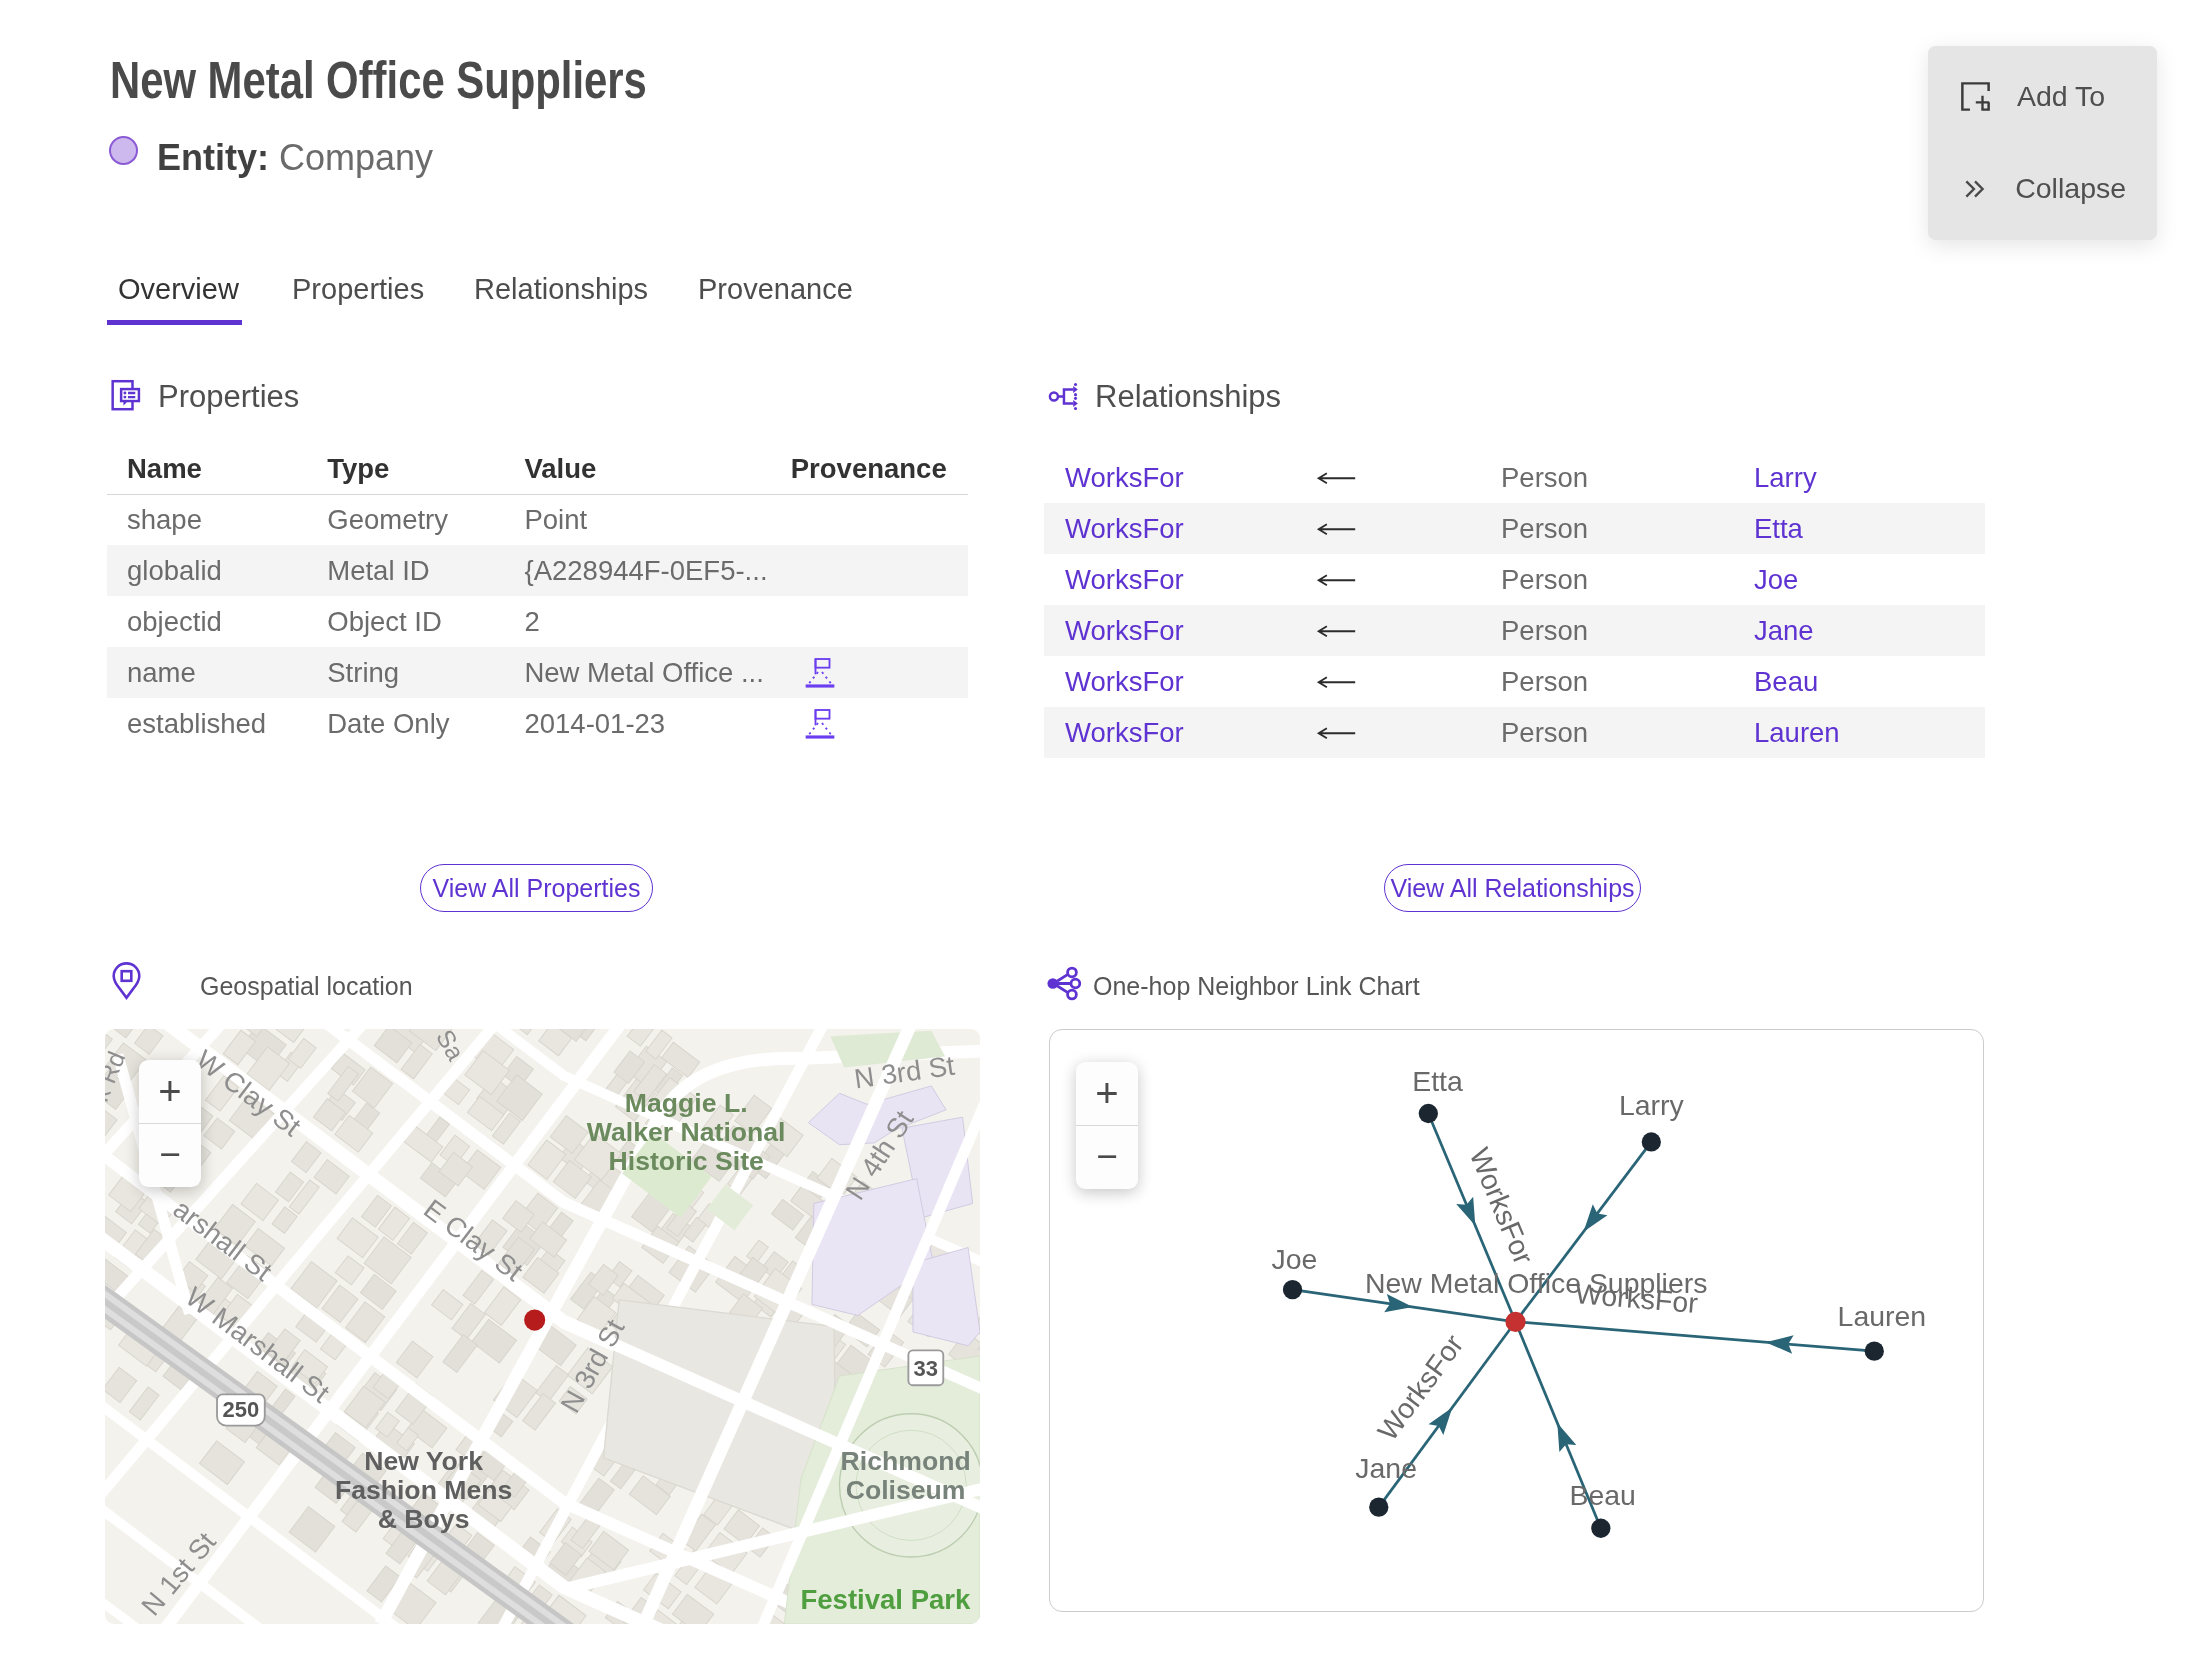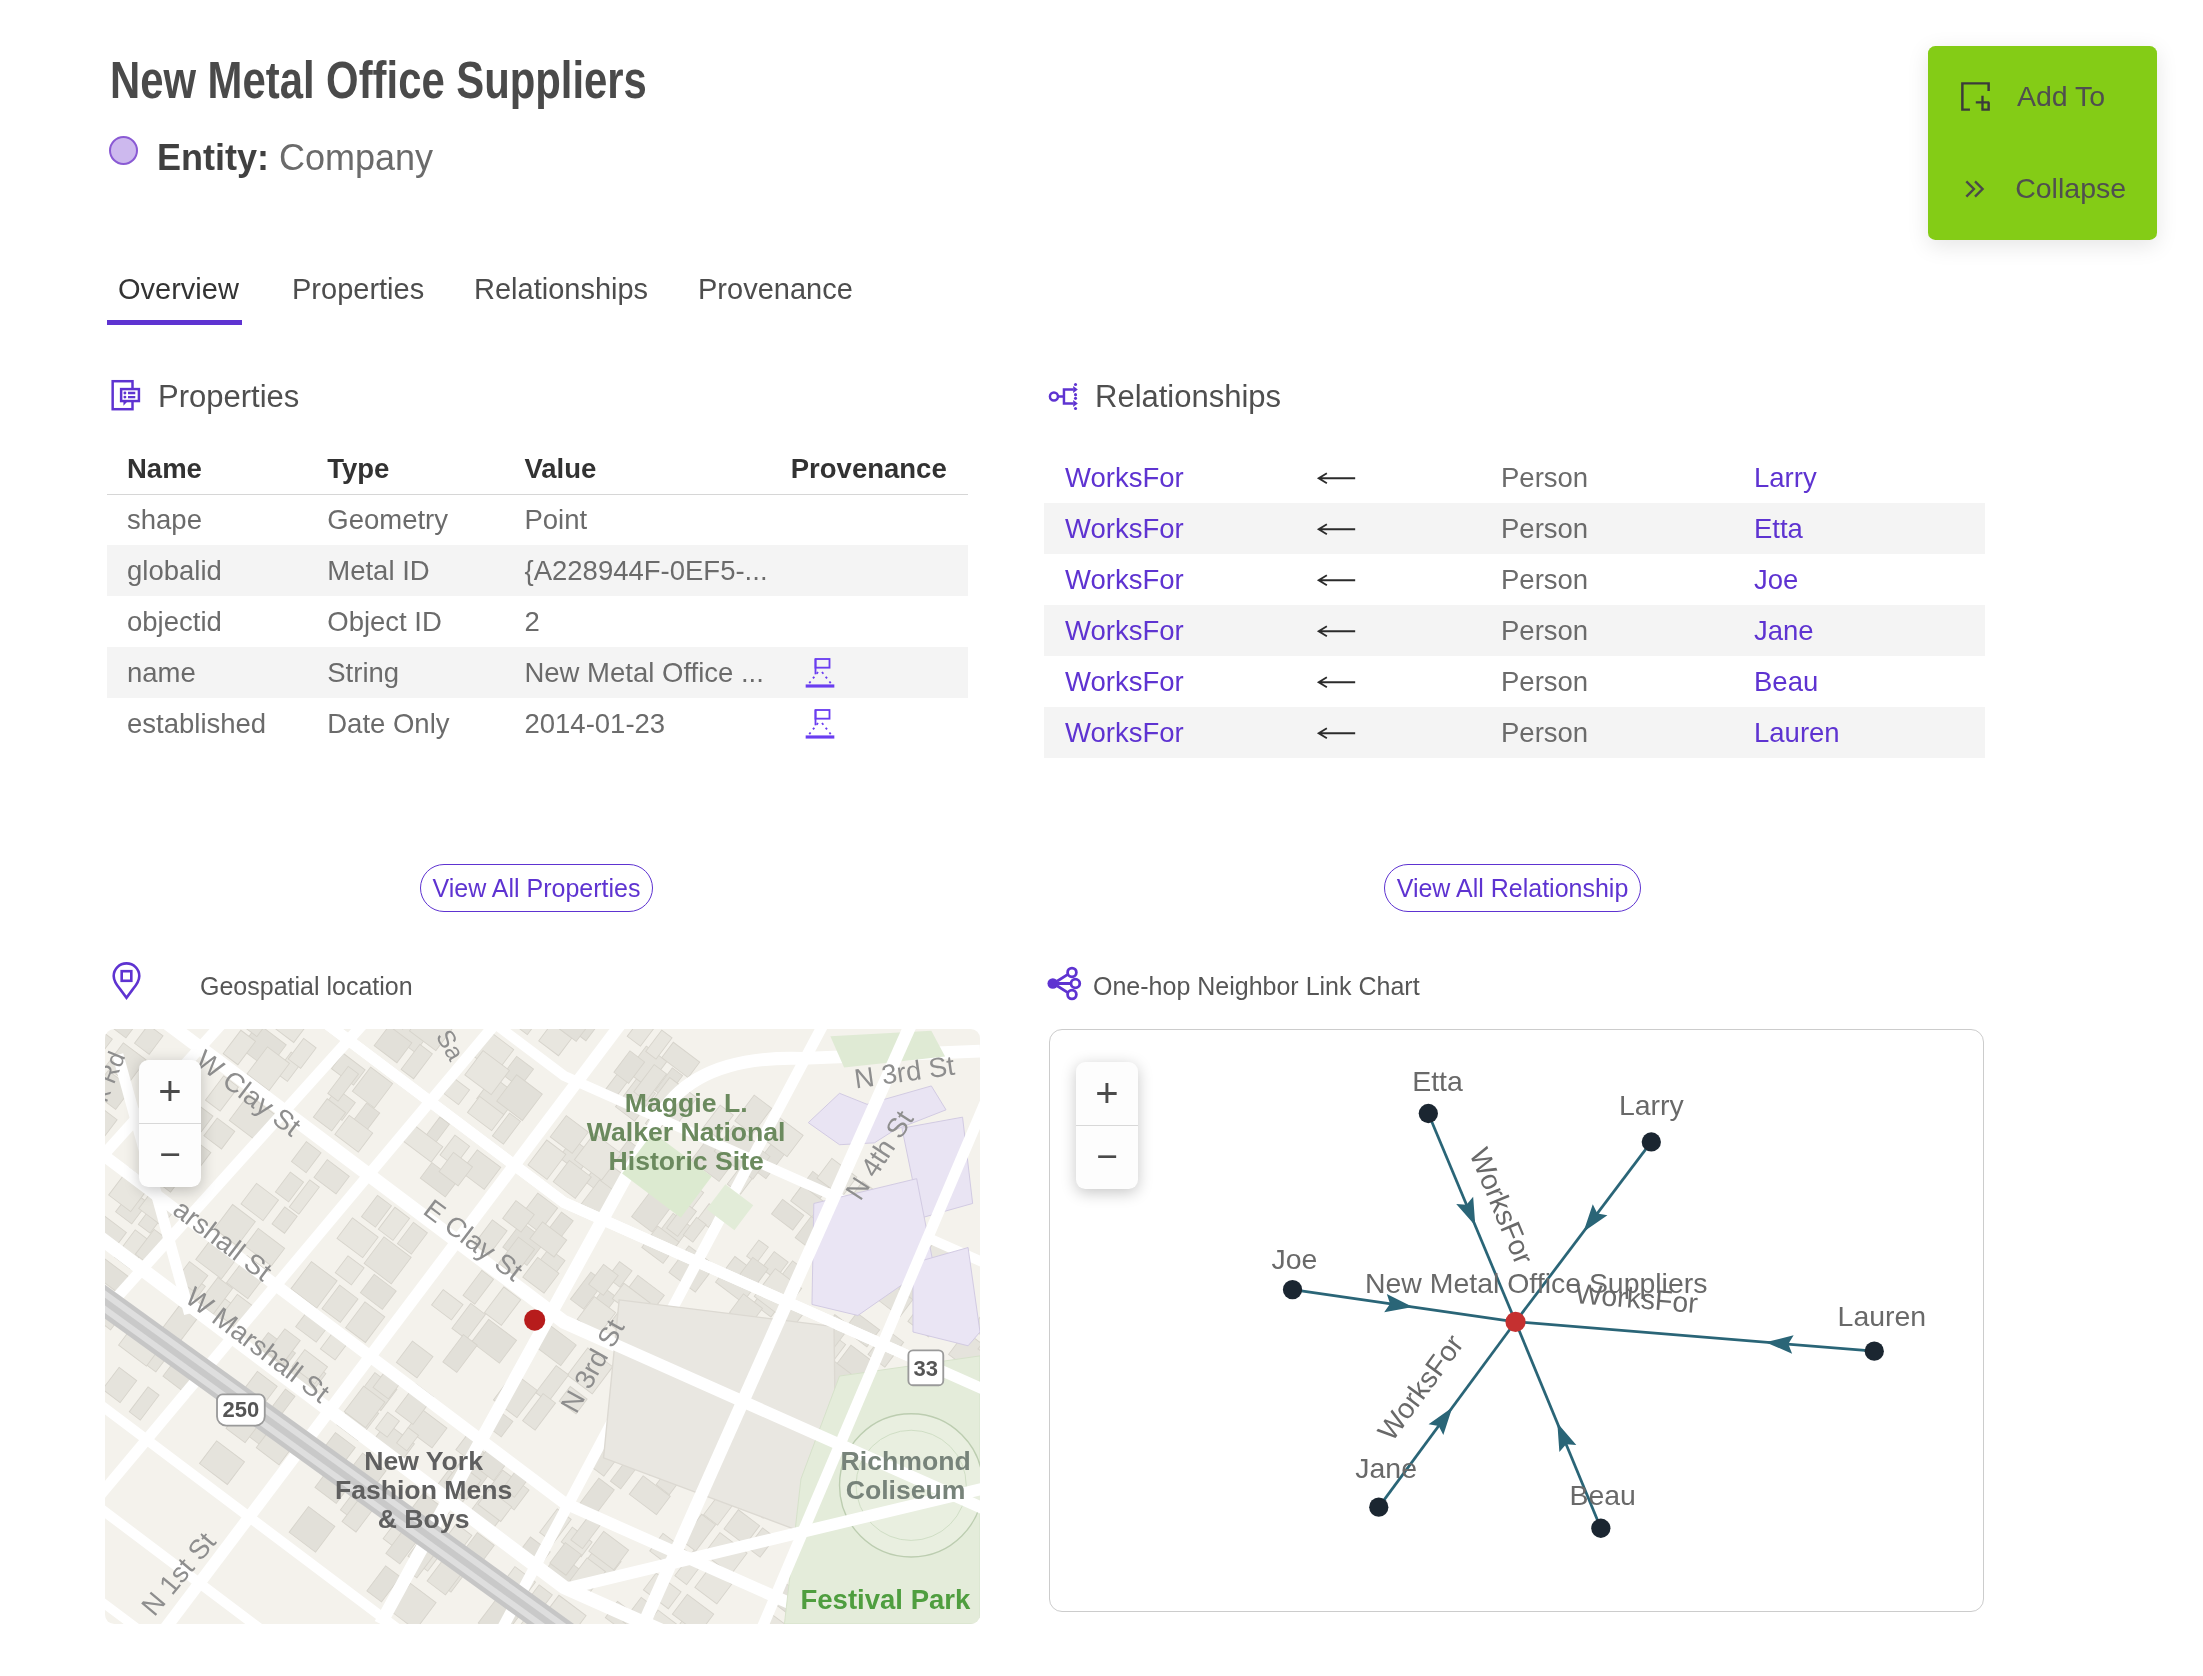--- a/index.html
+++ b/index.html
@@ -24,21 +24,21 @@
   table.datatbl tr.g td { background:#f4f4f4; }
   
   .pill { position:absolute; height:48px; border:1.8px solid #5e33d1; border-radius:25px; color:#5e33d1; font-size:25px; display:flex; align-items:center; justify-content:center; }
   
   #mapPanel { left:105px; top:1029px; width:875px; height:595px; border-radius:9.2px; overflow:hidden; }
   #chartPanel { left:1049px; top:1029px; width:935px; height:583px; border:1.8px solid #cccccc; border-radius:13px; background:#ffffff; }
   .zoomctl { position:absolute; width:62px; background:#fdfdfd; border-radius:9.2px; box-shadow:0 3.7px 14.7px rgba(0,0,0,0.22); }
   .zoomctl .zbtn { height:63px; display:flex; align-items:center; justify-content:center; font-size:40px; color:#4a4a4a; font-weight:400; }
   .zoomctl .zdiv { height:0.9px; background:#d8d8d8; margin:0 0; }
   
-  #menu { left:1928px; top:46px; width:229px; height:194px; background:#84cc16; border-radius:7.3px; box-shadow:0 5.5px 22px rgba(0,0,0,0.10); }
+  #menu { left:1928px; top:46px; width:229px; height:194px; background:#e5e5e5; border-radius:7.3px; box-shadow:0 5.5px 22px rgba(0,0,0,0.10); }
   .menuitem { position:absolute; left:30px; display:flex; align-items:center; color:#4f4f4f; font-size:28.5px; }
   .menuitem .micon { margin-right:24px; display:flex; }
 </style>
 </head>
 <body>
 <div id="page">
   <div id="title" class="abs">New Metal Office Suppliers</div>
   <div id="entityrow" class="abs">
     <div class="circ"></div>
     <div class="lbl">Entity: <span>Company</span></div>
@@ -191,21 +191,21 @@
                 <path d="M44 9 H4 M13 3.5 L4 9 L13 14.5"></path>
               </svg></td>
             <td>Person</td>
             <td class="purple">Lauren</td>
           </tr>
     </tbody>
       </table>
   </div>
 
   <div class="pill" style="left:420px; top:864px; width:233px;">View All Properties</div>
-  <div class="pill" style="left:1384px; top:864px; width:257px;">View All Relationship</div>
+  <div class="pill" style="left:1384px; top:864px; width:257px;">View All Relationships</div>
 
   <div class="abs" style="left:110px; top:961px;"><svg width="33" height="40" viewBox="0 0 16 20" fill="none" stroke="#5e33d1" stroke-width="1.3">
         <path d="M8 1.2 C4.4 1.2 1.6 4 1.6 7.5 C1.6 10.2 3.2 12.2 4.9 14.2 L8 18.4 L11.1 14.2 C12.8 12.2 14.4 10.2 14.4 7.5 C14.4 4 11.6 1.2 8 1.2 Z"></path>
         <rect x="5.6" y="5.1" width="4.8" height="4.8"></rect>
       </svg></div>
   <div class="abs sechdr" style="left:156px; top:972px; font-size:25px; color:#565656;margin-left:44px;">Geospatial location</div>
 
   <div class="abs" style="left:1045px; top:964px;"><svg width="39" height="39" viewBox="0 0 24 24" fill="none" stroke="#5e33d1" stroke-width="1.7">
         <circle cx="4.8" cy="12" r="3.3" fill="#5e33d1" stroke="none"></circle>
         <path d="M7.6 12 H16 M7.4 10.6 L14.3 6.2 M7.4 13.4 L14.3 17.8"></path>

